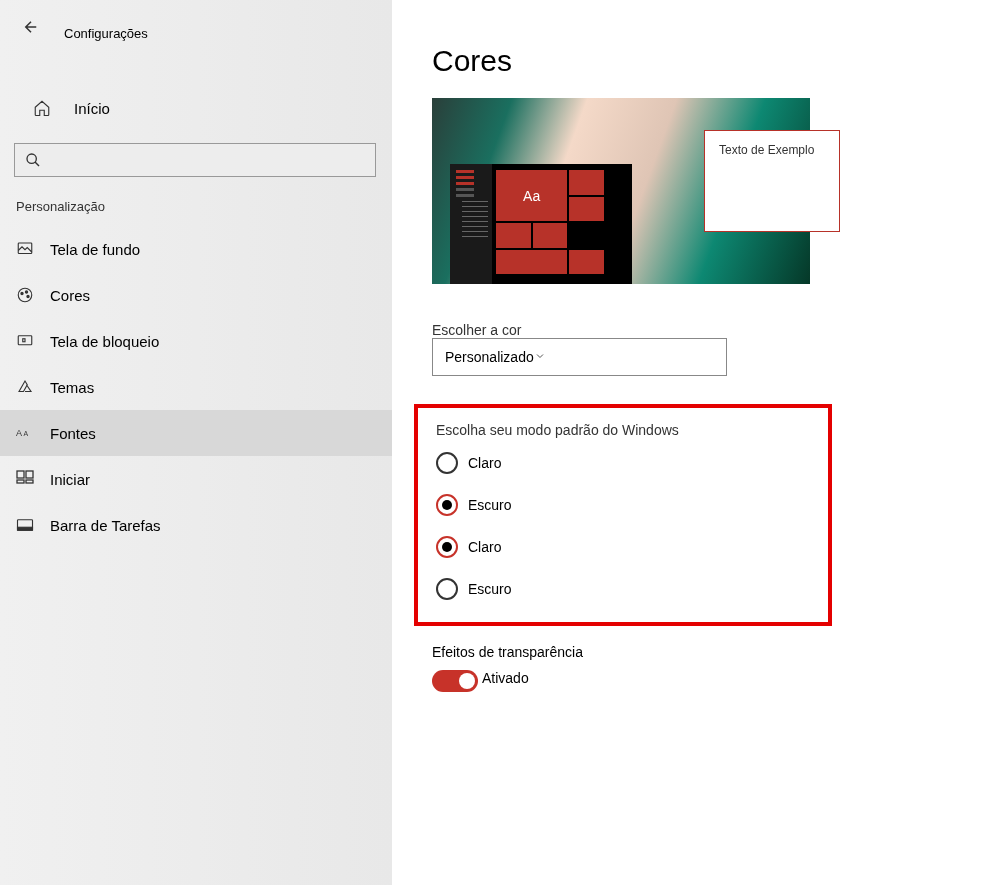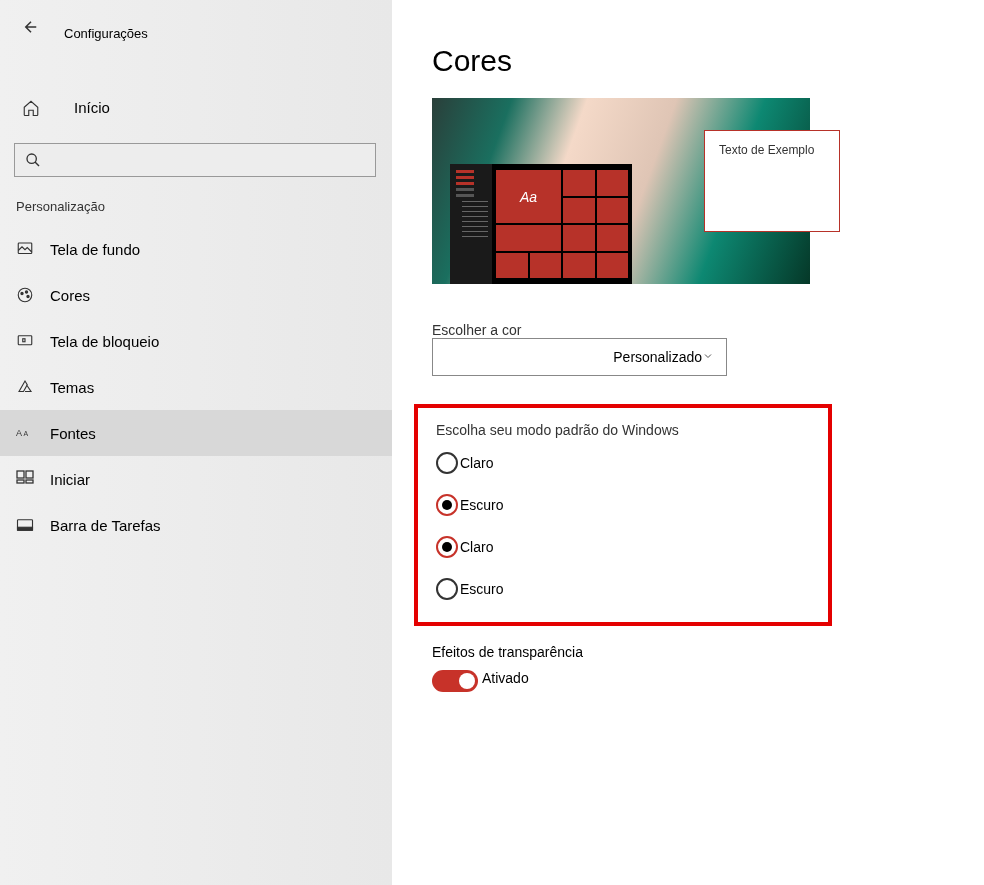--- a/index.html
+++ b/index.html
@@ -3,21 +3,21 @@
   <meta charset="utf-8">
   <style>
     * { margin: 0; padding: 0; box-sizing: border-box; font-family: "Segoe UI", sans-serif; }
     body { width: 984px; height: 885px; background: #fff; display: flex; overflow: hidden; }
     
     .sidebar { width: 392px; height: 100%; background: linear-gradient(to right, #f0f0f0, #e8e8e8); position: relative; }
     .header { display: flex; align-items: flex-end; padding: 18px 22px; gap: 24px; }
     .back-arrow { font-size: 18px; cursor: pointer; }
     .header-title { font-size: 13px; }
     
-    .home-row { display: flex; align-items: flex-start; gap: 34px; padding: 12px 22px; margin-top: 28px; cursor: pointer; }
+    .home-row { display: flex; align-items: center; gap: 23px; padding: 12px 22px; margin-top: 28px; cursor: pointer; margin-left: 11px; }
     .home-icon { width: 18px; height: 18px; }
     .home-label { font-size: 15px; }
     
     .search-box { margin: 14px 16px 0 14px; border: 1px solid #999; background: #ededed; display: flex; align-items: center; padding: 8px 10px; }
     .search-input { flex: 1; border: none; background: transparent; font-size: 14px; font-style: italic; color: #666; outline: none; }
     .search-icon { width: 16px; height: 16px; color: #333; }
     
     .section-label { font-size: 13px; padding: 22px 16px 12px 16px; color: #333; }
     
     .nav-item { display: flex; align-items: center; gap: 16px; padding: 14px 16px; cursor: pointer; font-size: 15px; }
@@ -27,33 +27,33 @@
     .main { flex: 1; padding: 44px 0 0 40px; position: relative; }
     .page-title { font-size: 30px; font-weight: 300; margin-bottom: 20px; }
     
     .preview-area { width: 378px; height: 186px; position: relative; background: #1a1a1a; margin-bottom: 38px; }
     .preview-bg { position: absolute; inset: 0; background: linear-gradient(110deg, #2a3f3a 0%, #1a6f5f 18%, #f4d9c8 35%, #dfc5b5 55%, #0d8872 75%, #053828 100%); }
     .start-menu { position: absolute; left: 18px; bottom: 0; width: 182px; height: 120px; background: #000; }
     .start-left { position: absolute; left: 0; top: 0; width: 42px; height: 100%; background: #1a1a1a; padding: 6px 4px; }
     .start-left-bar { width: 18px; height: 3px; background: #b73229; margin-bottom: 3px; margin-left: 2px; }
     .start-left-bar.g { background: #555; }
     .start-left-line { width: 26px; height: 1px; background: #666; margin: 4px 0 3px 8px; }
-    .tiles { position: absolute; left: 46px; top: 6px; width: 132px; height: 108px; display: grid; grid-template-columns: repeat(4, 1fr); grid-template-rows: repeat(4, 1fr); gap: 2px; font-style: italic; }
+    .tiles { position: absolute; left: 46px; top: 6px; width: 108px; height: 108px; display: grid; grid-template-columns: repeat(3, 1fr); grid-template-rows: repeat(4, 1fr); gap: 2px; }
     .tile { background: #b73229; }
     .tile.big { grid-column: span 2; grid-row: span 2; display: flex; align-items: center; justify-content: center; color: #fff; font-size: 14px; }
     .tile.wide { grid-column: span 2; }
     .preview-window { position: absolute; right: -30px; top: 32px; width: 136px; height: 102px; background: #fff; border: 1px solid #b73229; padding: 12px 14px; font-size: 12px; color: #333; }
     
     .field-label { font-size: 14px; color: #333; }
-    .dropdown { width: 295px; border: 1px solid #888; padding: 10px 12px; display: flex; justify-content: flex-end; align-items: center; font-size: 14px; margin-bottom: 28px; cursor: pointer; }
+    .dropdown { width: 295px; border: 1px solid #888; padding: 10px 12px; display: flex; justify-content: flex-start; align-items: center; font-size: 14px; margin-bottom: 28px; cursor: pointer; }
     .chevron { font-size: 12px; color: #555; }
     
     .highlight-box { border: 4px solid #e40000; padding: 14px 18px 22px 18px; width: 418px; margin-left: -18px; margin-bottom: 18px; }
     .group-label { font-size: 14px; color: #333; margin-bottom: 14px; }
-    .radio-row { display: flex; align-items: center; gap: 2px; margin-bottom: 20px; cursor: pointer; }
+    .radio-row { display: flex; align-items: center; gap: 10px; margin-bottom: 20px; cursor: pointer; }
     .radio { width: 22px; height: 22px; border: 2px solid #333; border-radius: 50%; position: relative; }
     .radio.checked { border-color: #c73229; }
     .radio.checked::after { content: ""; position: absolute; top: 50%; left: 50%; transform: translate(-50%,-50%); width: 10px; height: 10px; background: #000; border-radius: 50%; }
     .radio-label { font-size: 14px; }
     .group2 { margin-top: 18px; }
     
     .toggle-row { display: flex; gap: 4px; margin-top: 10px; }
     .toggle { width: 46px; height: 22px; background: #c73229; border-radius: 11px; position: relative; cursor: pointer; }
     .toggle::after { content: ""; position: absolute; right: 3px; top: 3px; width: 16px; height: 16px; background: #fff; border-radius: 50%; }
     .toggle-label { font-size: 14px; }

